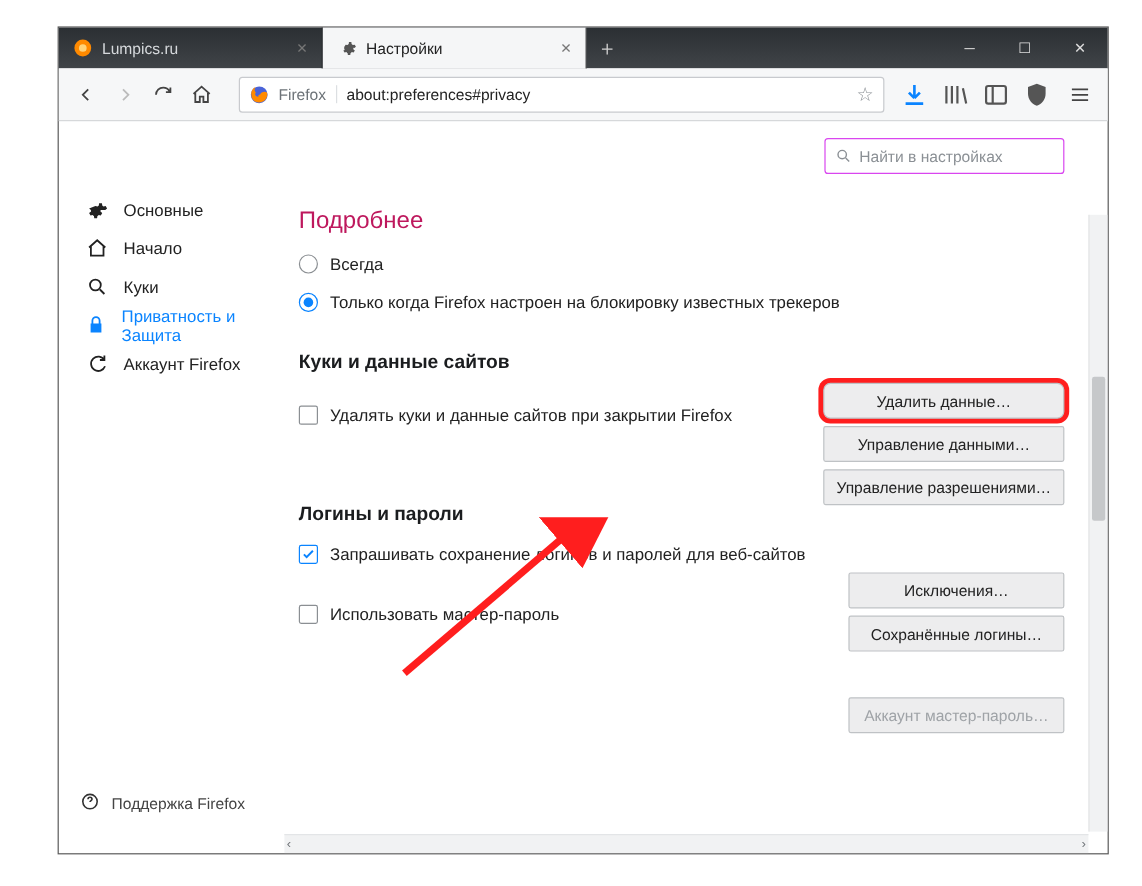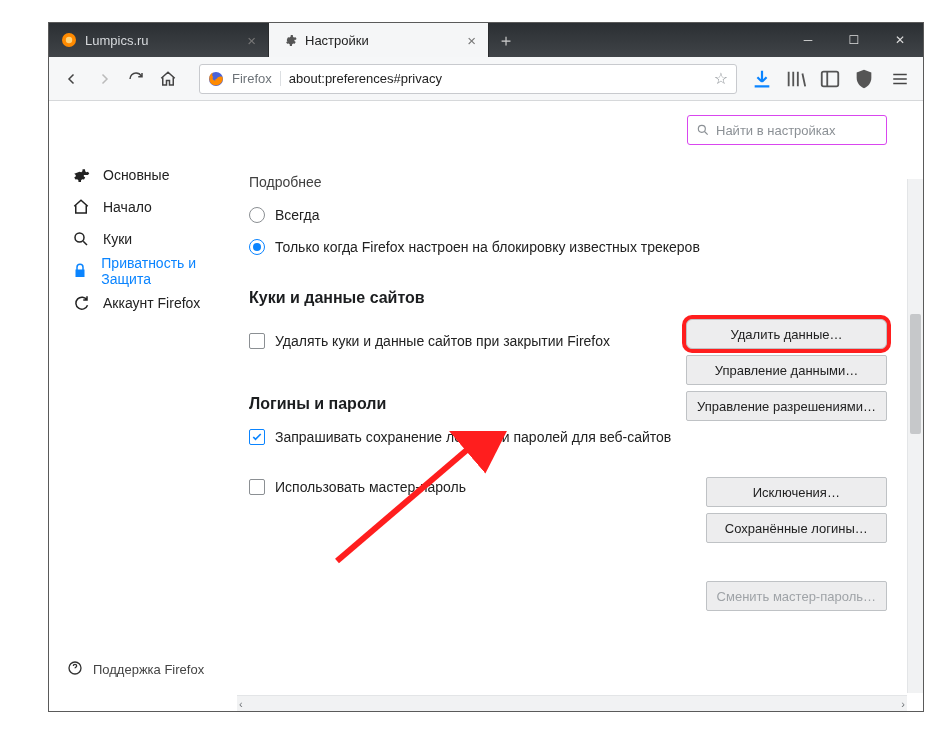--- a/index.html
+++ b/index.html
@@ -38,21 +38,21 @@
   .sidebar { width: 188px; padding: 58px 0 10px 18px; display: flex; flex-direction: column; }
   .sidebar-item { display: flex; align-items: center; gap: 12px; height: 32px; font-size: 14px; color: #222; cursor: pointer; border-radius: 3px; padding-left: 4px; }
   .sidebar-item.active { color: #0a84ff; }
   .sidebar-item .sico { width: 20px; display: inline-flex; align-items: center; justify-content: center; }
   .sidebar-item.active .sico { color: #0a84ff; }
   .sidebar-bottom { margin-top: auto; padding-bottom: 18px; }
   .sidebar-bottom .blink { display: flex; align-items: center; gap: 10px; height: 28px; font-size: 13px; color: #444; }
 
   .main { flex: 1; padding: 20px 22px 0 12px; position: relative; overflow: hidden; }
   .search-box { position: absolute; right: 36px; top: 14px; width: 200px; height: 30px; border: 1px solid #d946ef; border-radius: 3px; display: flex; align-items: center; padding: 0 8px; color: #8b9095; font-size: 13px; background: #fff; gap: 6px; }
-  .link { color: #404040; font-size: 14px; }
+  .link { color: #be185d; font-size: 20px; }
   .radio-row { display: flex; align-items: flex-end; gap: 10px; height: 28px; font-size: 14px; color: #222; margin-top: 4px; }
   .radio { width: 16px; height: 16px; border: 1.5px solid #8b8f93; border-radius: 50%; display: inline-flex; align-items: center; justify-content: center; }
   .radio.checked { border-color: #0a84ff; }
   .radio.checked::after { content: ""; width: 8px; height: 8px; background: #0a84ff; border-radius: 50%; }
   .section-title { font-size: 16px; font-weight: 600; color: #1b1d1f; margin-top: 34px; }
   .para { font-size: 14px; color: #222; line-height: 1.55; max-width: 450px; margin-top: 6px; }
   .checkbox-row { display: flex; align-items: center; gap: 10px; font-size: 14px; color: #222; margin-top: 16px; }
   .cbox { width: 16px; height: 16px; border: 1.5px solid #8b8f93; border-radius: 2px; display: inline-flex; align-items: center; justify-content: center; color: #0a84ff; }
   .cbox.checked { border-color: #0a84ff; }
   .btn-col { position: absolute; right: 36px; display: flex; flex-direction: column; gap: 6px; align-items: stretch; }
@@ -248,38 +248,38 @@
         <span class="cbox"></span>
         <span>Удалять куки и данные сайтов при закрытии Firefox</span>
       </div>
 
       <div class="btn-col cook">
         <button class="winbutton highlight">Удалить данные…</button>
         <button class="winbutton">Управление данными…</button>
         <button class="winbutton">Управление разрешениями…</button>
       </div>
 
-      <div class="section-title" style="margin-top:46px">Логины и пароли</div>
+      <div class="section-title" style="margin-top:66px">Логины и пароли</div>
       <div class="checkbox-row">
         <span class="cbox checked">
           <svg viewBox="0 0 16 16" width="12" height="12">
               <path d="M3 8l3 3 7-7" fill="none" stroke="#0a84ff" stroke-width="2.2"></path>
             </svg>
         </span>
         <span>Запрашивать сохранение логинов и паролей для веб-сайтов</span>
       </div>
       <div class="checkbox-row" style="margin-top:34px">
         <span class="cbox"></span>
         <span>Использовать мастер-пароль</span>
       </div>
 
       <div class="btn-col login">
         <button class="winbutton">Исключения…</button>
         <button class="winbutton">Сохранённые логины…</button>
-        <button class="winbutton" style="margin-top:32px" disabled="">Сменить мастер-пароль…</button>
+        <button class="winbutton" style="margin-top:32px" disabled="">Аккаунт мастер-пароль…</button>
       </div>
 
       
       <svg class="arrow-svg" width="200" height="140">
         <defs>
             <marker id="ah" markerWidth="12" markerHeight="12" refX="2" refY="5" orient="auto">
               <path d="M0 0L12 5L0 10z" fill="#ff1e1e"></path>
             </marker>
           </defs>
         <line x1="10" y1="130" x2="148" y2="12" stroke="#ff1e1e" stroke-width="6" marker-end="url(#ah)"></line>

